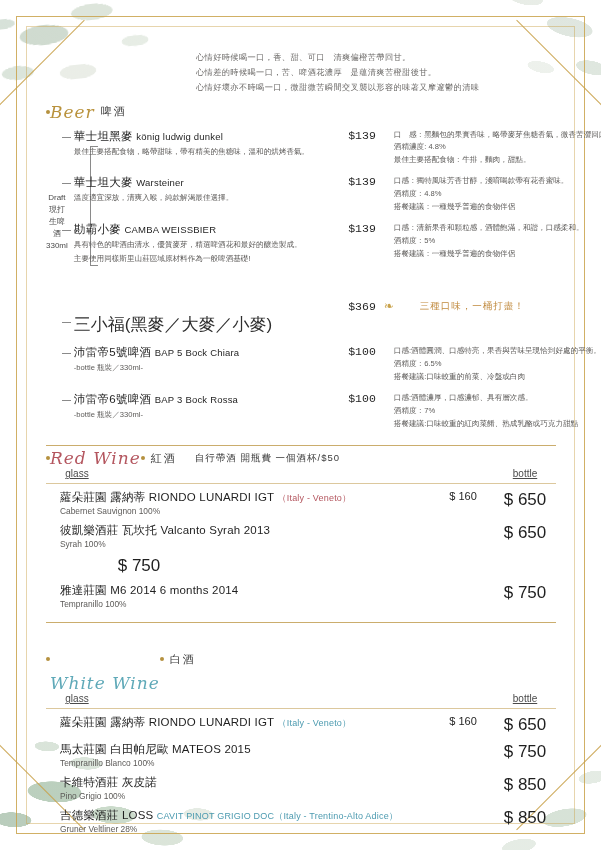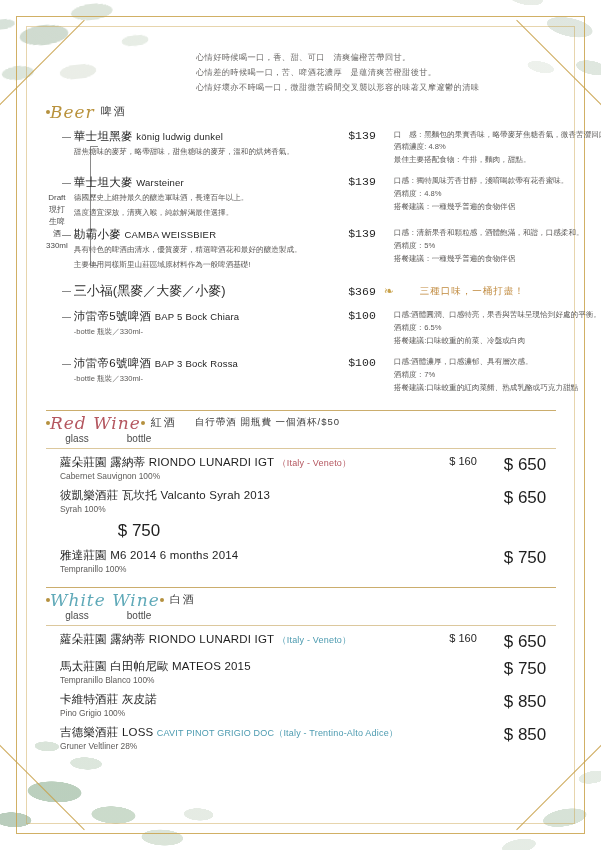--- a/index.html
+++ b/index.html
@@ -71,21 +71,21 @@
   }
 
   .sec-head{display:flex;align-items:center;margin-top:2px;}
   .sec-dot{width:4px;height:4px;border-radius:50%;background:#b5913f;}
   .sec-title{
     font-family:"DejaVu Serif", serif;
     font-style:italic;font-size:17px;letter-spacing:1px;
   }
   .sec-title.beer{color:#b9923c;}
   .sec-title.red{color:#b4565f;}
-  .sec-title.white{color:#5fa9b8;}
+  .sec-title.white{color:#5fa9b8;margin-top:48px;}
   .sec-cn{font-size:11px;color:#3a3a3a;margin-left:6px;letter-spacing:2px;}
   .sec-note{font-size:9.5px;color:#3a3a3a;margin-left:18px;letter-spacing:1px;}
 
   .rule{height:1px;background:#b9923c;opacity:.75;margin:4px 0 2px;}
   .rule.thin{opacity:.5;}
 
   
   .beer-wrap{display:flex;margin-top:4px;}
   .draft-col{width:52px;font-size:8px;color:#4a4a4a;line-height:1.5;padding-top:66px;text-align:center;}
   .draft-col .bracket{
@@ -99,35 +99,35 @@
     content:"";position:absolute;left:-6px;top:8px;width:9px;height:1px;background:#8a8a8a;
   }
   .b-name{font-size:11.5px;color:#1f1f1f;letter-spacing:.3px;}
   .b-name .en{font-size:9.5px;letter-spacing:.2px;}
   .b-desc{font-size:7.6px;color:#5c5a58;line-height:1.65;margin-top:2px;}
   .b-price{width:54px;text-align:right;font-size:11.5px;color:#1f1f1f;padding-right:4px;font-family:Liberation Mono, monospace;}
   .b-right{flex:1;padding-left:14px;font-size:7.6px;color:#5c5a58;line-height:1.7;}
   .b-right div{white-space:nowrap;}
 
   .combo-row{display:flex;align-items:center;padding:6px 0;}
-  .combo-row .b-left{width:248px;padding-left:6px;position:relative;font-size:13px;}
+  .combo-row .b-left{width:248px;padding-left:6px;position:relative;font-size:17px;margin-top:36px;}
   .combo-row .b-left:before{content:"";position:absolute;left:-6px;top:9px;width:9px;height:1px;background:#8a8a8a;}
   .combo-note{flex:1;padding-left:22px;font-size:9.5px;color:#c08a3e;letter-spacing:1px;}
   .swirl{color:#c9a24a;font-size:12px;padding:0 4px;}
 
   
   .wine-row{display:flex;align-items:flex-start;padding:4px 0 3px;}
   .w-left{flex:1;padding-left:14px;}
   .w-name{font-size:11.5px;color:#1f1f1f;letter-spacing:.2px;}
   .w-name .it{color:#b4565f;font-size:9px;}
   .w-name .it.blue{color:#4d9bb0;}
   .w-sub{font-size:8.4px;color:#5c5a58;margin-top:1px;}
   .w-glass{width:62px;text-align:center;font-size:11px;color:#1f1f1f;}
   .w-bottle{width:62px;text-align:center;font-size:17px;color:#1f1f1f;}
-  .wine-colhead{display:flex;justify-content:flex-start;font-size:10px;color:#4a4a4a;}
+  .wine-colhead{display:flex;justify-content:space-between;font-size:10px;color:#4a4a4a;text-decoration:underline;}
   .wine-colhead .w-glass,.wine-colhead .w-bottle{font-size:10px;color:#4a4a4a;}
   .sec-block{margin-top:10px;}
 </style>
 </head>
 <body>
 
 <div class="page">
 
   <div class="bg-leaf leaf-tl"></div>
   <div class="bg-leaf leaf-tr"></div>
@@ -163,37 +163,36 @@
       </div>
 
       <div class="beer-list">
 
         <div class="beer-row">
           <div class="beer-left">
             <div class="b-name">
               <span>華士坦黑麥</span>
               <span class="en">könig ludwig dunkel</span>
             </div>
-            <div class="b-desc">甜焦糖味的麥芽，略帶甜味，甜焦糖味的麥芽，溫和的烘烤香氣。</div>
+            <div class="b-desc">最佳主要搭配食物，略帶甜味，帶有精美的焦糖味，溫和的烘烤香氣。</div>
           </div>
           <div class="b-price">$139</div>
           <div class="b-right">
             <div>口　感：黑麵包的果實香味，略帶麥芽焦糖香氣，微香苦澀回口油膩</div>
             <div>酒精濃度: 4.8%</div>
             <div>最佳主要搭配食物：牛排，麵肉，甜點。</div>
           </div>
         </div>
 
         <div class="beer-row">
           <div class="beer-left">
             <div class="b-name">
               <span>華士坦大麥</span>
               <span class="en">Warsteiner</span>
             </div>
-            <div class="b-desc">德國歷史上維持最久的釀造軍味酒，長達百年以上。</div>
             <div class="b-desc">溫度適宜深放，清爽入喉，純款解渴最佳選擇。</div>
           </div>
           <div class="b-price">$139</div>
           <div class="b-right">
             <div>口感：獨特風味芳香甘醇，淺唷喝款帶有花香蜜味。</div>
             <div>酒精度：4.8%</div>
             <div>搭餐建議：一種幾乎普遍的食物伴侶</div>
           </div>
         </div>
 

